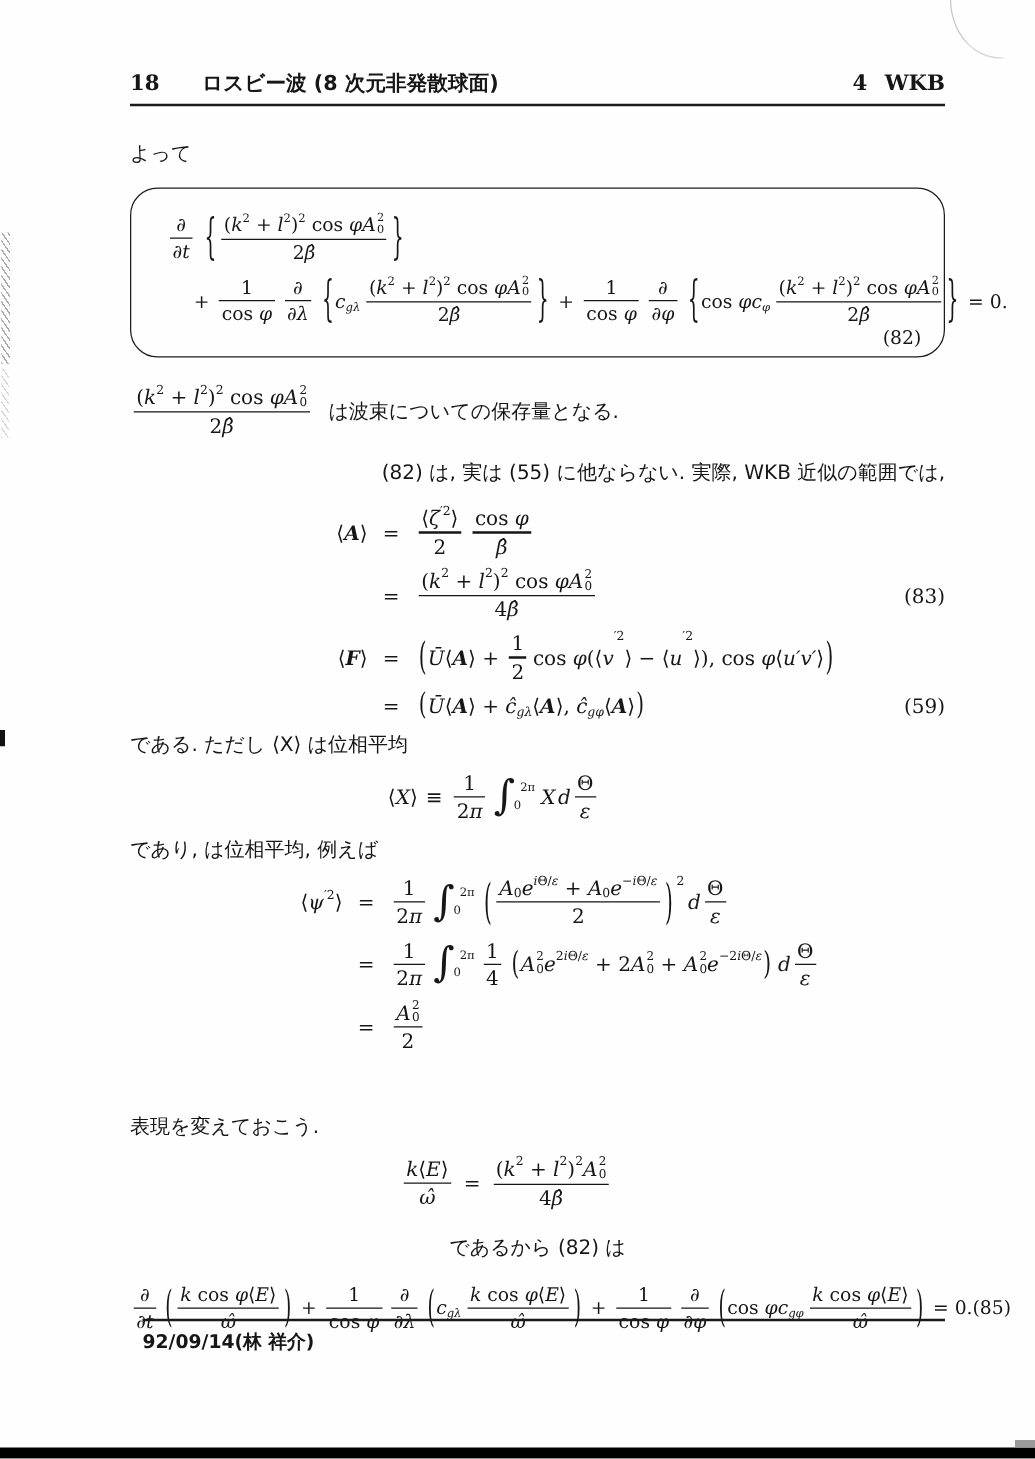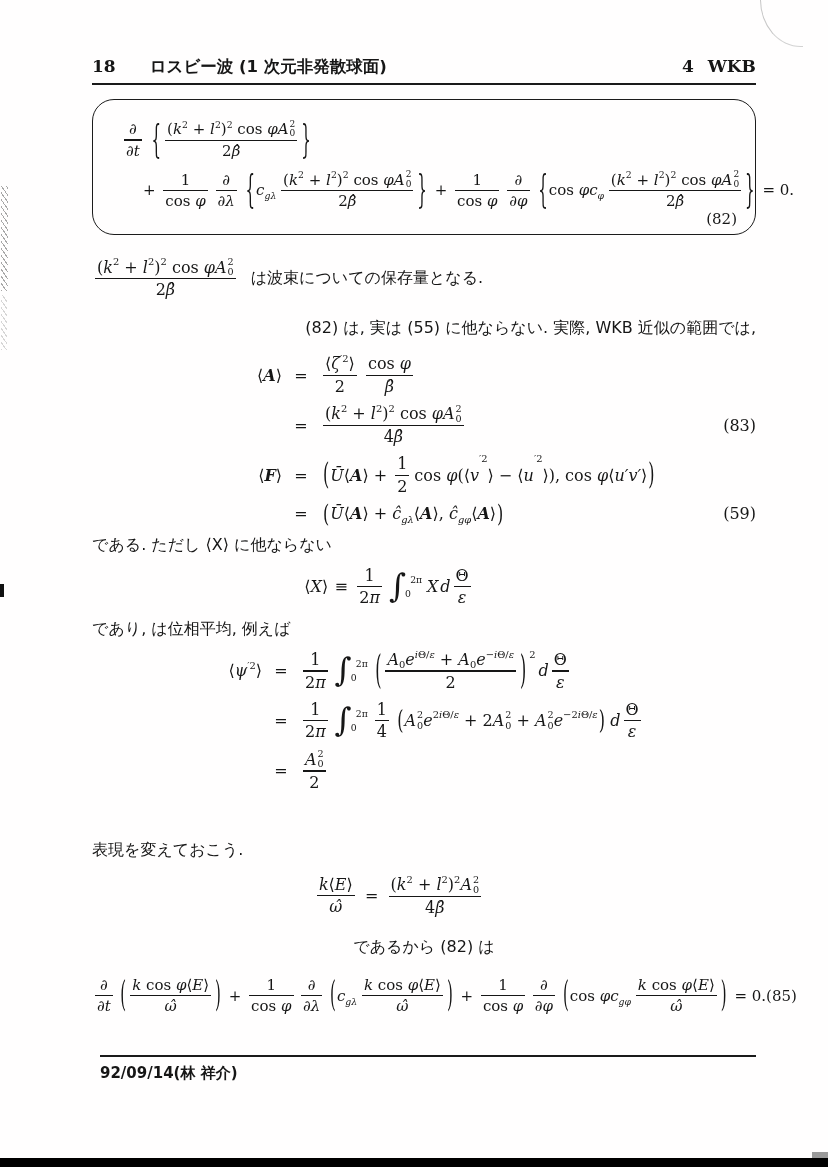--- a/index.html
+++ b/index.html
@@ -1,25 +1,25 @@
 <!DOCTYPE html>
 <html><head>
 <meta charset="utf-8">
 <style>
   html,body{margin:0;padding:0;background:#ffffff;}
   .page{position:relative;width:828px;height:1167px;background:#fffefe;overflow:hidden;color:#161616;}
-  .content{position:absolute;left:92px;right:72px;top:0;}
+  .content{position:absolute;left:104px;right:72px;top:0;}
   
   .hdr{display:flex;align-items:baseline;margin-top:56px;font-family:"DejaVu Serif","DejaVu Sans",serif;font-weight:bold;font-size:17px;}
   .hnum{font-family:"DejaVu Serif",serif;}
   .htitle{margin-left:34px;font-family:"DejaVu Sans",sans-serif;font-size:16.5px;}
   .hspacer{flex:1;}
   .hsec{margin-left:14px;font-family:"DejaVu Serif",serif;}
   .hrule{height:2px;background:#1a1a1a;margin-top:5px;}
-  .ftrwrap{position:absolute;left:100px;right:72px;bottom:84px;}
+  .ftrwrap{position:absolute;left:114px;right:72px;bottom:84px;}
   .frule{height:1.8px;background:#1a1a1a;}
   .ftr{display:flex;justify-content:space-between;align-items:baseline;margin-top:7px;}
   .fleft{font-family:"DejaVu Sans",sans-serif;font-weight:bold;font-size:15px;}
   .fright{font-family:"DejaVu Sans Mono",monospace;font-weight:bold;font-size:14px;}
   
   .jp{font-family:"DejaVu Sans",sans-serif;font-size:16px;line-height:1.55;margin:0;}
   .t-yotte{margin-top:26px;}
   .t-para82{margin-top:16px;text-align:right;}
   .t-dearu{margin-top:10px;}
   .t-deari{margin-top:10px;}
@@ -82,27 +82,28 @@
   <div class="artifact hatch1"></div>
   <div class="artifact hatch2"></div>
   <div class="artifact leftmark"></div>
   <div class="artifact curl"></div>
   <div class="artifact bottombar"></div>
   <div class="artifact bottomstep"></div>
 
   <div class="content">
     <div class="hdr">
       <span class="hnum">18</span>
-      <span class="htitle">ロスビー波 (1 次元非発散球面)</span>
+      <span class="htitle">ロスビー波 (8 次元非発散球面)</span>
       <span class="hspacer"></span>
       <span class="hnum">4</span>
       <span class="hsec">WKB</span>
     </div>
     <div class="hrule"></div>
 
+    <p class="jp t-yotte">よって</p>
 
     <div class="eqbox">
       <div class="eqline msize15">
           <span class="mrow">
             <span class="frac">
               <span class="mrow num">
                 <span class="tk it">∂</span>
               </span>
               <span class="fbar"></span>
               <span class="mrow den">
@@ -524,21 +525,21 @@
                   <span class="tk">⟩</span>
                 </span>
                 <span class="delim" style="transform: scaleY(1.5);">)</span>
               </span>
             </span>
           </span>
           <span class="albl">(59)</span>
         </span>
       </div>
 
-    <p class="jp t-dearu">である. ただし ⟨X⟩ に他ならない</p>
+    <p class="jp t-dearu">である. ただし ⟨X⟩ は位相平均</p>
 
     <div class="eqcenter c1 msize16">
         <span class="mrow">
           <span class="tk">⟨</span>
           <span class="tk it">X</span>
           <span class="tk">⟩</span>
           <span class="gap" style="width: 0.4em;"></span>
           <span class="tk">≡</span>
           <span class="gap" style="width: 0.4em;"></span>
           <span class="frac">

